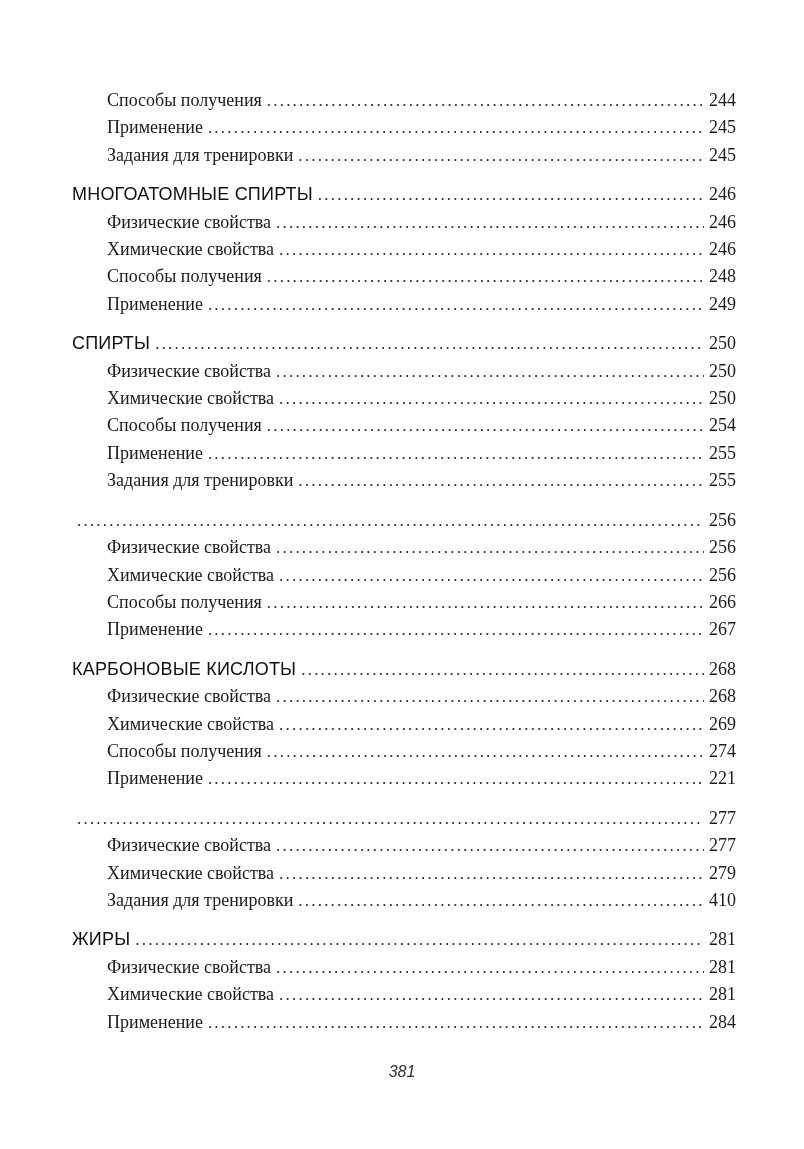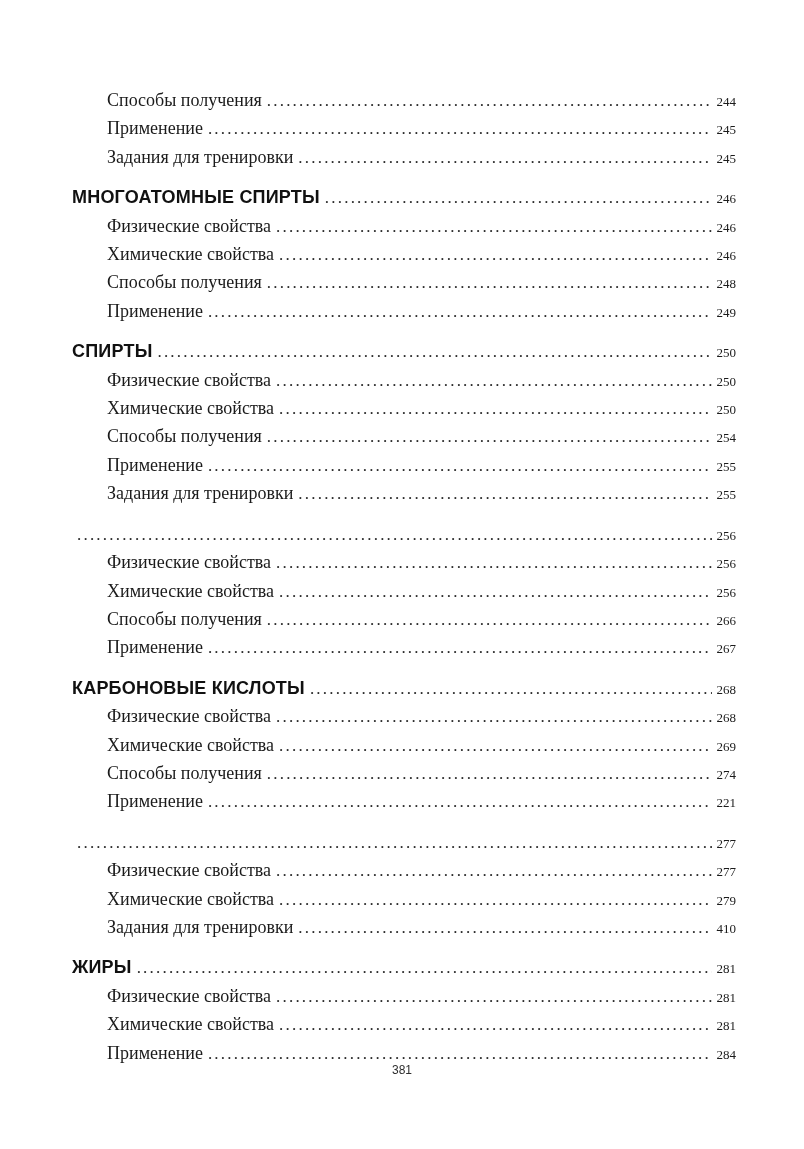--- a/index.html
+++ b/index.html
@@ -36,21 +36,21 @@
     font-size: 18px;
   }
   .toc-row.item { padding-left: 35px; justify-content: space-between; }
 
   .toc-label {
     white-space: nowrap;
     flex: 0 0 auto;
   }
   .toc-row.heading .toc-label {
     font-family: "Liberation Sans", sans-serif;
-    font-weight: 700;
+    font-weight: 400;
     font-size: 18px;
     letter-spacing: 0.2px;
     color: #111;
   }
 
   .toc-dots {
     flex: 1 1 auto;
     overflow: hidden;
     white-space: nowrap;
     margin-left: 5px;
@@ -61,33 +61,34 @@
     content: "......................................................................................................................................................................................";
     letter-spacing: 2.2px;
     font-size: 17px;
     color: #2a2a2a;
   }
 
   .toc-page {
     flex: 0 0 auto;
     white-space: nowrap;
     font-family: "Liberation Serif", serif;
-    font-size: 13px;
+    font-size: 18px;
     color: #1b1b1b;
   }
 
   .folio {
     position: absolute;
     top: 1063px;
     left: 0;
     width: 100%;
     text-align: center;
     font-family: "Liberation Sans", sans-serif;
-    font-size: 12px;
+    font-size: 16px;
     color: #2e2e2e;
+    font-style: italic;
   }
 </style>
 </head>
 <body>
 
 <div class="page">
   <main class="toc" id="toc-list">
       <section class="toc-section">
         <div class="toc-row item">
           <span class="toc-label">Способы получения</span>

